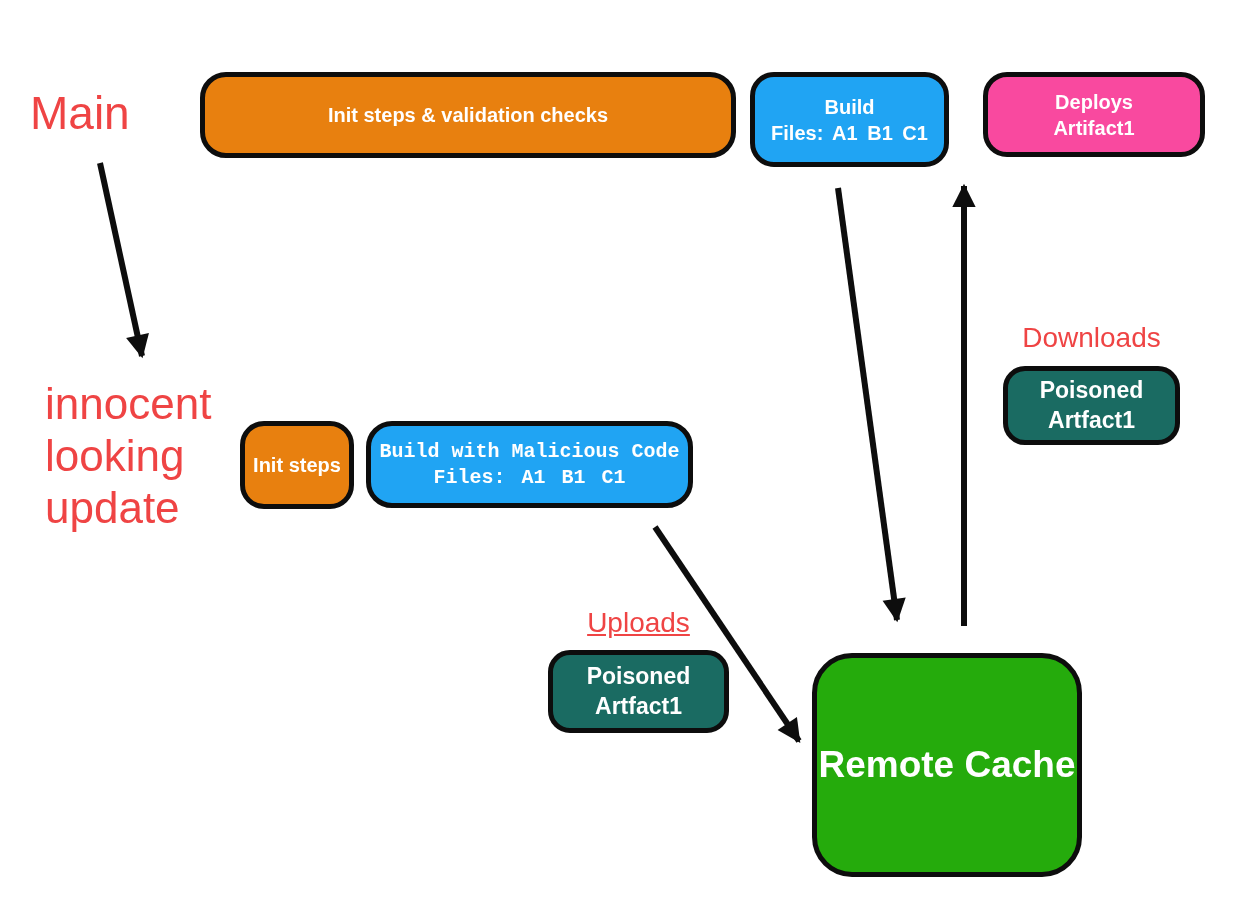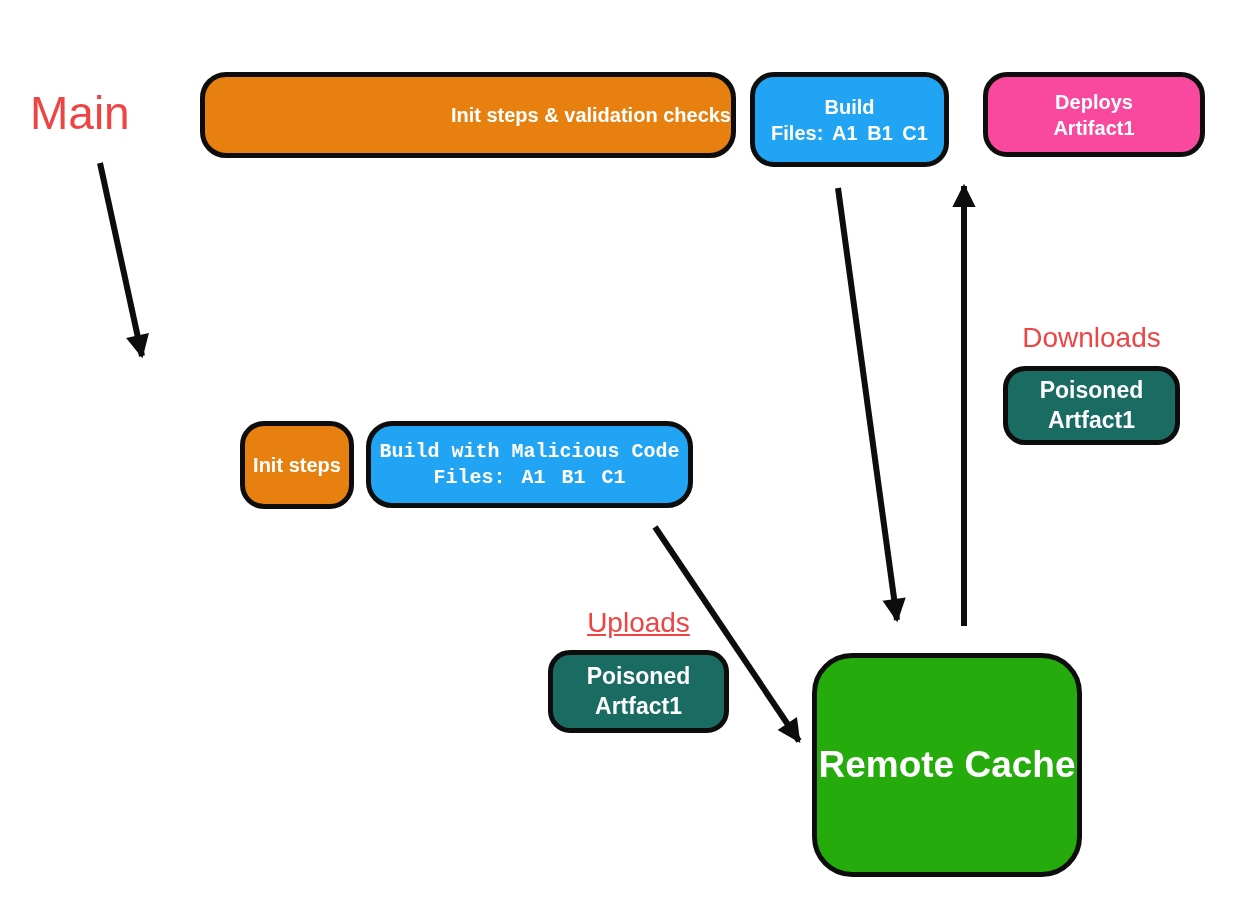--- a/index.html
+++ b/index.html
@@ -37,21 +37,20 @@
     line-height: 1.3;
   }
   .node .ln { white-space: nowrap; }
   .files-ln { word-spacing: 4px; }
 
   .node-init-validation {
     left: 200px; top: 72px; width: 536px; height: 86px;
     background: var(--orange, #e8800f);
     border-radius: 26px;
     font-size: 20px;
-    align-items: flex-end;
   }
   .node-build {
     left: 750px; top: 72px; width: 199px; height: 95px;
     background: var(--blue, #20a4f3);
     border-radius: 24px;
     font-size: 20px;
   }
   .node-deploys {
     left: 983px; top: 72px; width: 222px; height: 85px;
     background: var(--pink, #f9499f);
@@ -129,20 +128,25 @@
       </marker>
     </defs>
     <line x1="100" y1="163" x2="142" y2="356" stroke="#0d0d0d" stroke-width="6" marker-end="url(#ah)"></line>
     <line x1="838" y1="188" x2="897" y2="620" stroke="#0d0d0d" stroke-width="6" marker-end="url(#ah)"></line>
     <line x1="964" y1="626" x2="964" y2="186" stroke="#0d0d0d" stroke-width="6" marker-end="url(#ah)"></line>
     <line x1="655" y1="527" x2="799" y2="741" stroke="#0d0d0d" stroke-width="6" marker-end="url(#ah)"></line>
   </svg>
 
   <div class="free-label label-main">Main</div>
 
+  <div class="free-label label-innocent">
+    <div>innocent</div>
+    <div>looking</div>
+    <div>update</div>
+  </div>
 
 
   <div class="free-label label-downloads">Downloads</div>
 
   <div class="free-label label-uploads">Uploads</div>
 
   <div class="node node-init-validation">
     <div class="ln">Init steps &amp; validation checks</div>
   </div>
 

